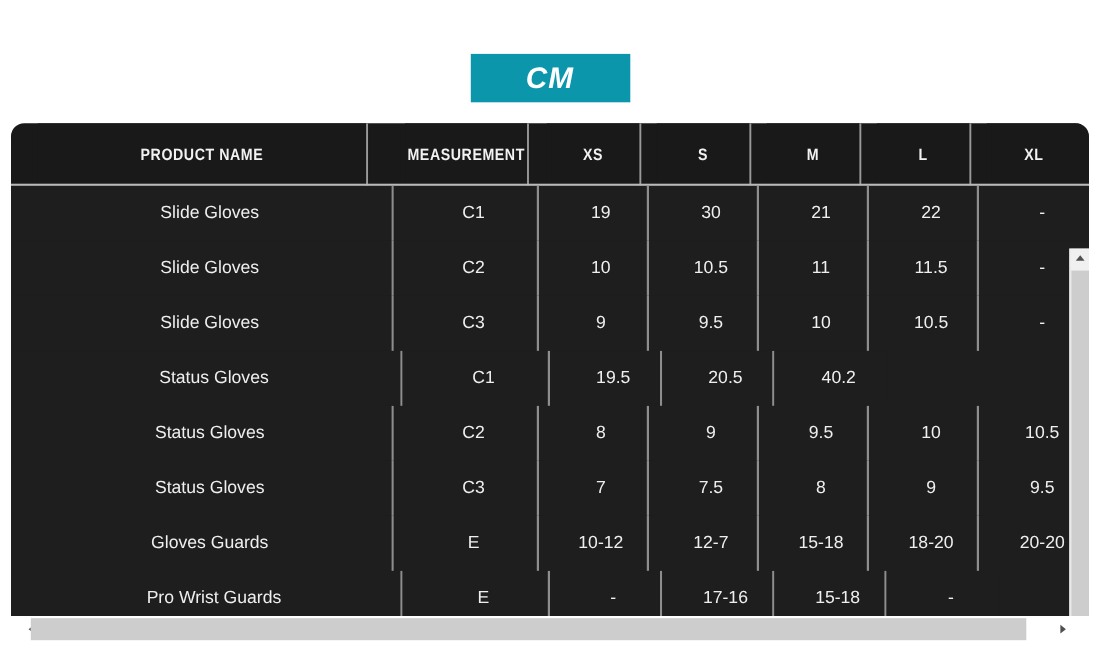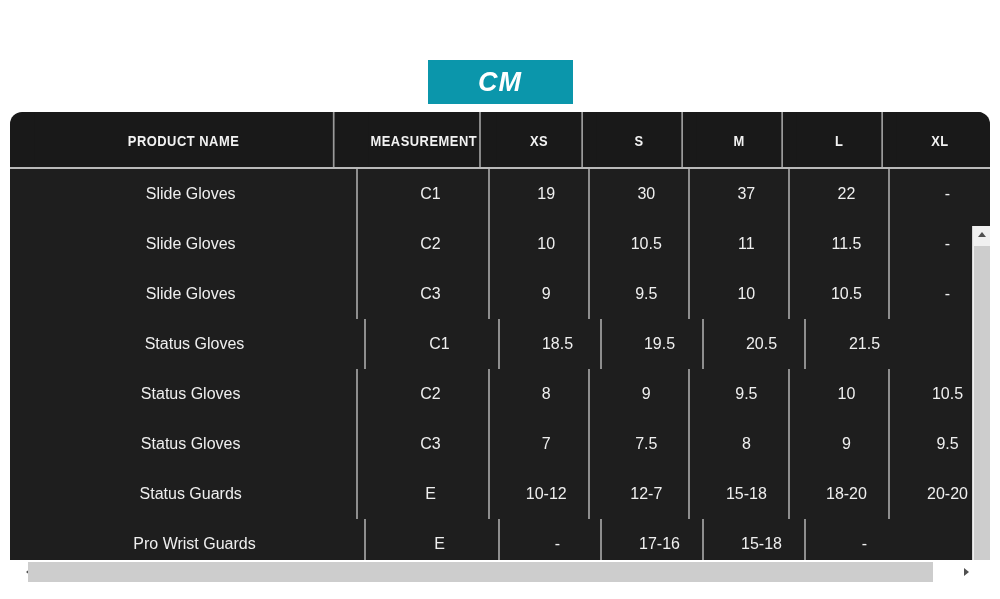--- a/index.html
+++ b/index.html
@@ -16,21 +16,21 @@
     position: relative;
     width: 1000px;
     height: 599px;
     background: #ffffff;
   }
 
   
   .tabs-bar {
     position: absolute;
     left: 0;
-    top: 60px;
+    top: 49px;
     width: 1000px;
     height: 46px;
     display: flex;
     justify-content: center;
     align-items: flex-start;
   }
 
   .unit-tab {
     width: 145px;
     height: 44px;
@@ -279,21 +279,21 @@
             <div class="bcell c-meas">
               <span>C1</span>
             </div>
             <div class="bcell c-size">
               <span>19</span>
             </div>
             <div class="bcell c-size">
               <span>30</span>
             </div>
             <div class="bcell c-size">
-              <span>37</span>
+              <span>21</span>
             </div>
             <div class="bcell c-size">
               <span>22</span>
             </div>
             <div class="bcell c-size">
               <span>-</span>
             </div>
           </div>
           <div class="brow">
             <div class="bcell c-name">
@@ -342,30 +342,27 @@
             </div>
           </div>
           <div class="brow">
             <div class="bcell c-name">
               <span>Status Gloves</span>
             </div>
             <div class="bcell c-meas">
               <span>C1</span>
             </div>
             <div class="bcell c-size">
-              <span>18.5</span>
-            </div>
-            <div class="bcell c-size">
               <span>19.5</span>
             </div>
             <div class="bcell c-size">
               <span>20.5</span>
             </div>
             <div class="bcell c-size">
-              <span>21.5</span>
+              <span>40.2</span>
             </div>
           </div>
           <div class="brow">
             <div class="bcell c-name">
               <span>Status Gloves</span>
             </div>
             <div class="bcell c-meas">
               <span>C2</span>
             </div>
             <div class="bcell c-size">
@@ -402,21 +399,21 @@
             </div>
             <div class="bcell c-size">
               <span>9</span>
             </div>
             <div class="bcell c-size">
               <span>9.5</span>
             </div>
           </div>
           <div class="brow">
             <div class="bcell c-name">
-              <span>Status Guards</span>
+              <span>Gloves Guards</span>
             </div>
             <div class="bcell c-meas">
               <span>E</span>
             </div>
             <div class="bcell c-size">
               <span>10-12</span>
             </div>
             <div class="bcell c-size">
               <span>12-7</span>
             </div>

